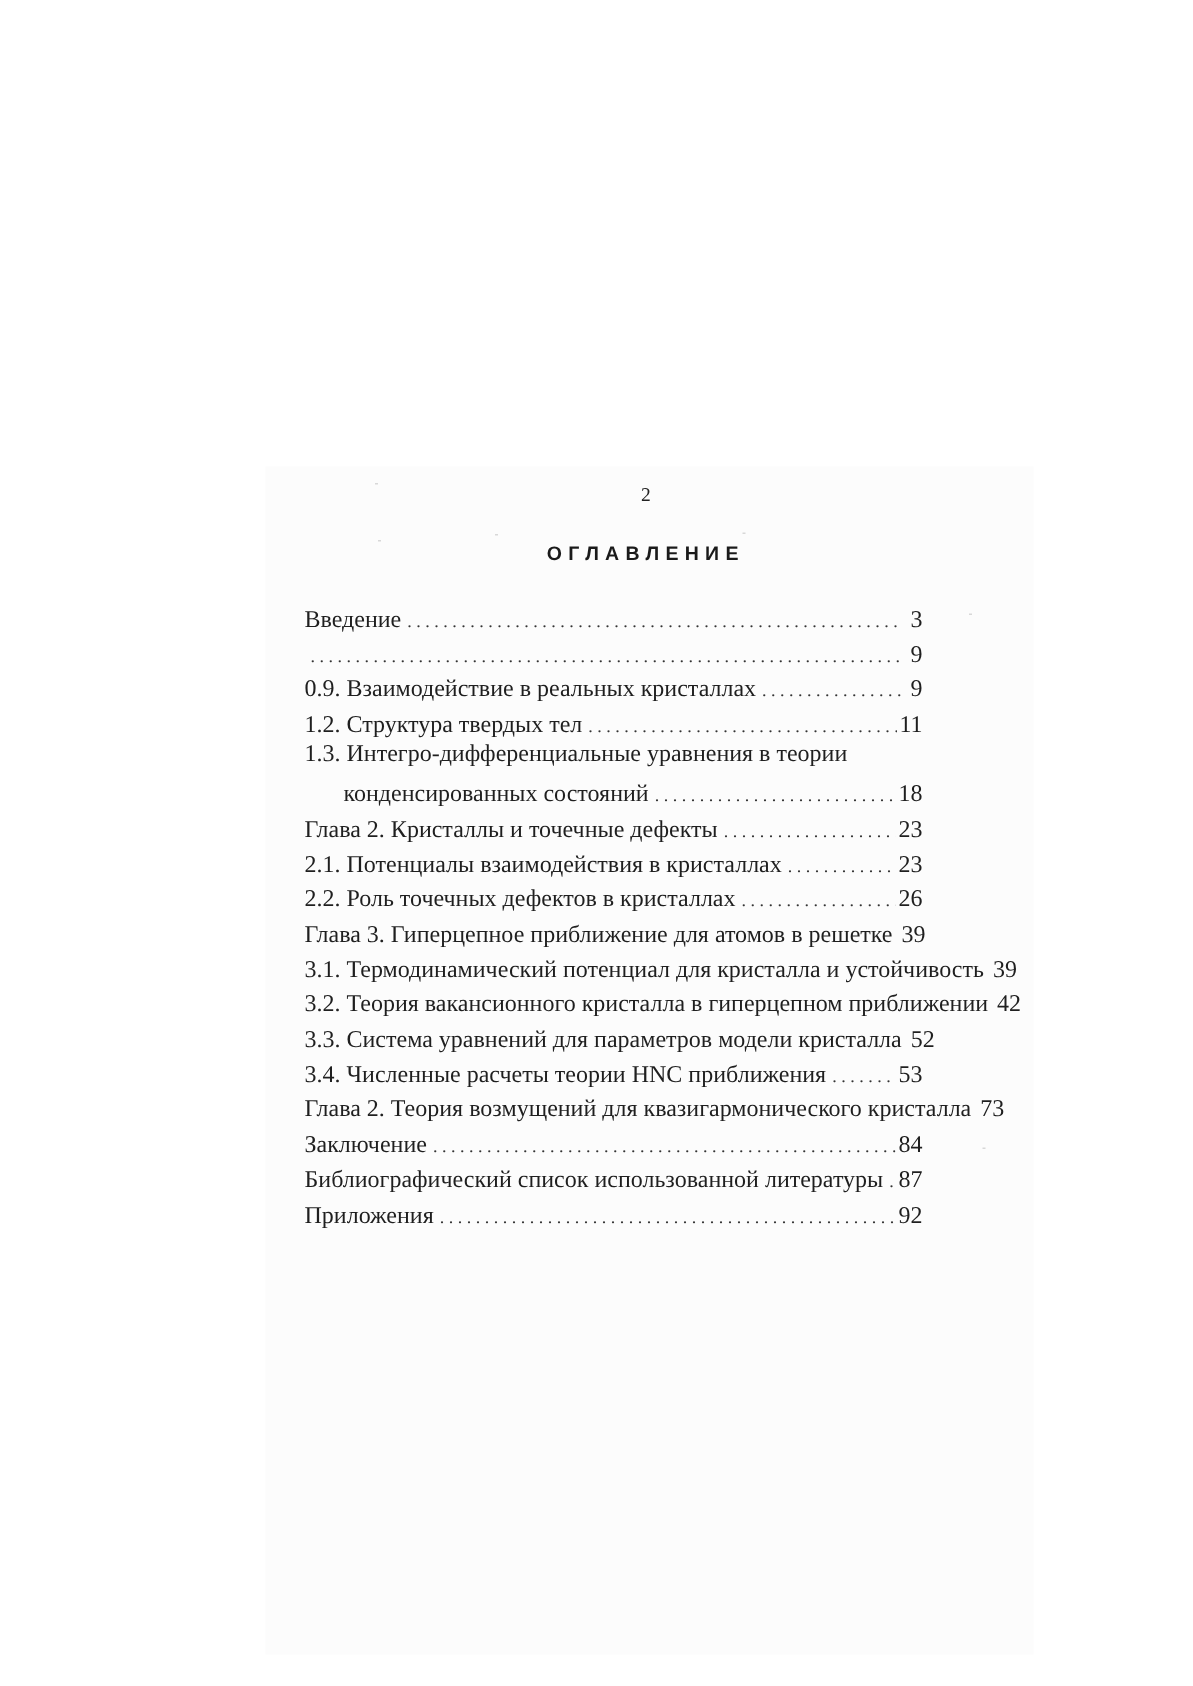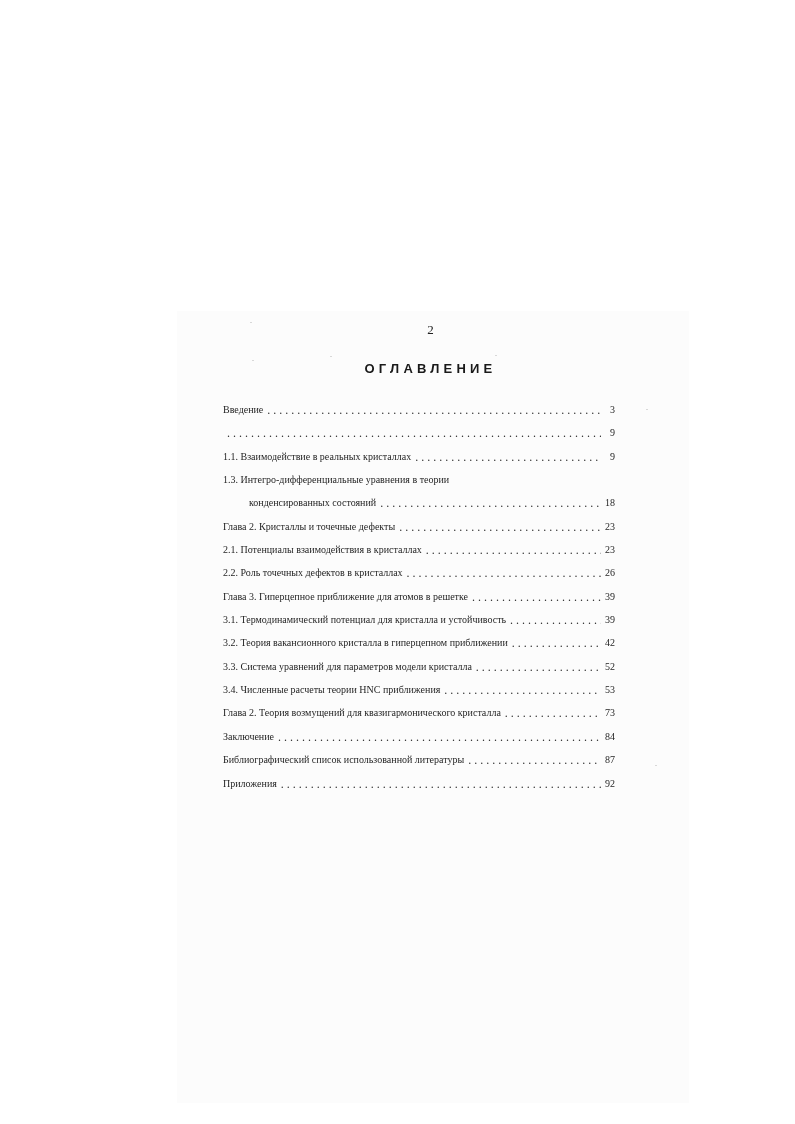--- a/index.html
+++ b/index.html
@@ -46,26 +46,25 @@
     }
     .toc {
       position: absolute;
       left: 203px;
       top: 402px;
       width: 412px;
     }
     .toc-row {
       position: relative;
       height: 23.35px;
-      font-size: 10px;
+      font-size: 16px;
       line-height: 16px;
       white-space: nowrap;
       display: flex;
-      align-items: flex-start;
-      margin-left: 20px;
+      align-items: center;
     }
     .toc-row.no-dots {
       display: block;
     }
     .toc-row.indent {
       padding-left: 26px;
     }
     .toc-label {
       flex: 0 0 auto;
       color: #1f1f1f;
@@ -109,23 +108,28 @@
   <div class="toc-row">
     <span class="toc-label">Введение</span>
     <span class="toc-dots"></span>
     <span class="toc-page">3</span>
   </div>
   <div class="toc-row">
     <span class="toc-dots"></span>
     <span class="toc-page">9</span>
   </div>
   <div class="toc-row">
-    <span class="toc-label">1.1. Взаимодействие в реальных кристаллах</span>
+    <span class="toc-label">0.9. Взаимодействие в реальных кристаллах</span>
     <span class="toc-dots"></span>
     <span class="toc-page">9</span>
+  </div>
+  <div class="toc-row">
+    <span class="toc-label">1.2. Структура твердых тел</span>
+    <span class="toc-dots"></span>
+    <span class="toc-page">11</span>
   </div>
   <div class="toc-row no-dots">
     <span class="toc-label">1.3. Интегро-дифференциальные уравнения в теории</span>
   </div>
   <div class="toc-row indent">
     <span class="toc-label">конденсированных состояний</span>
     <span class="toc-dots"></span>
     <span class="toc-page">18</span>
   </div>
   <div class="toc-row">

